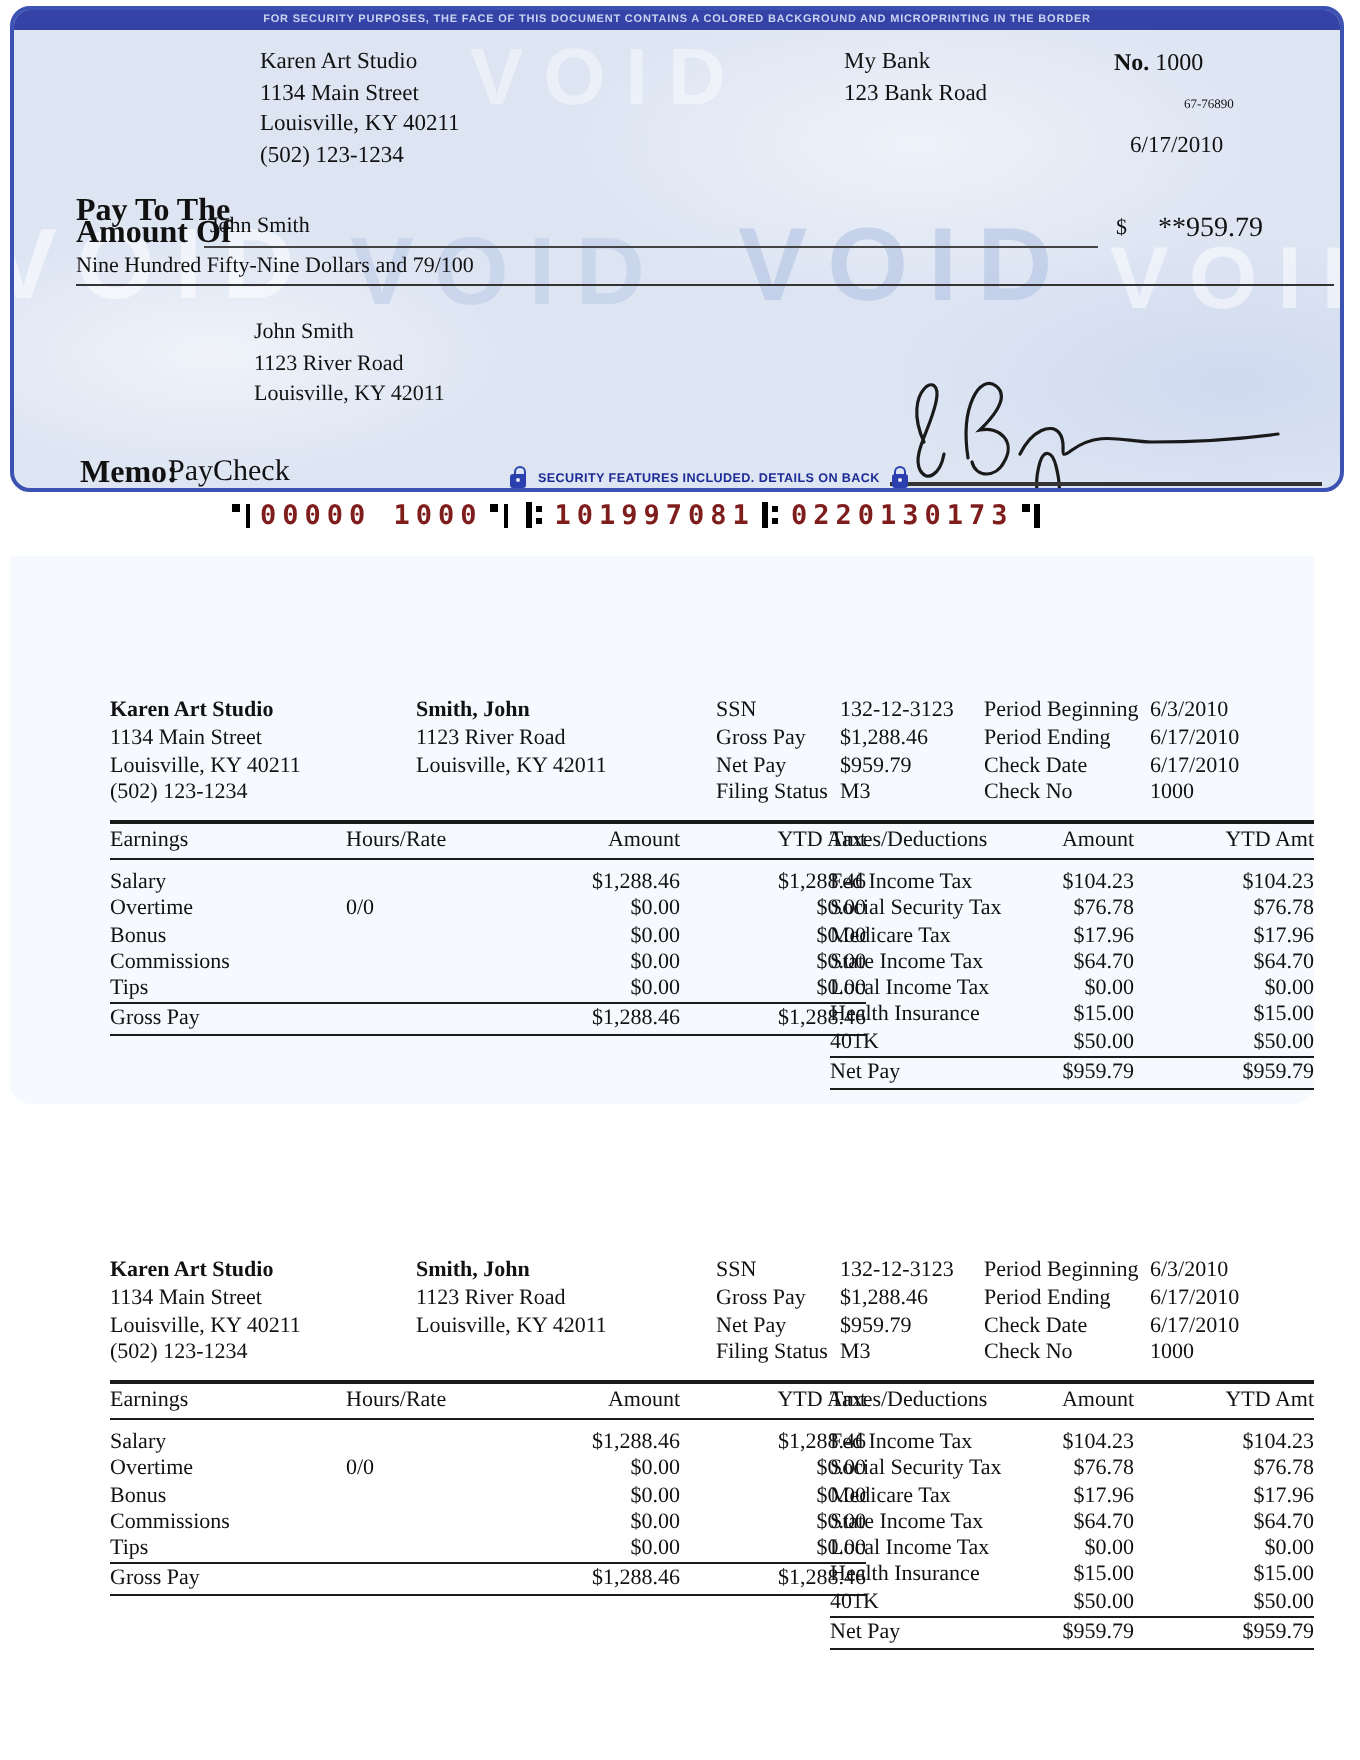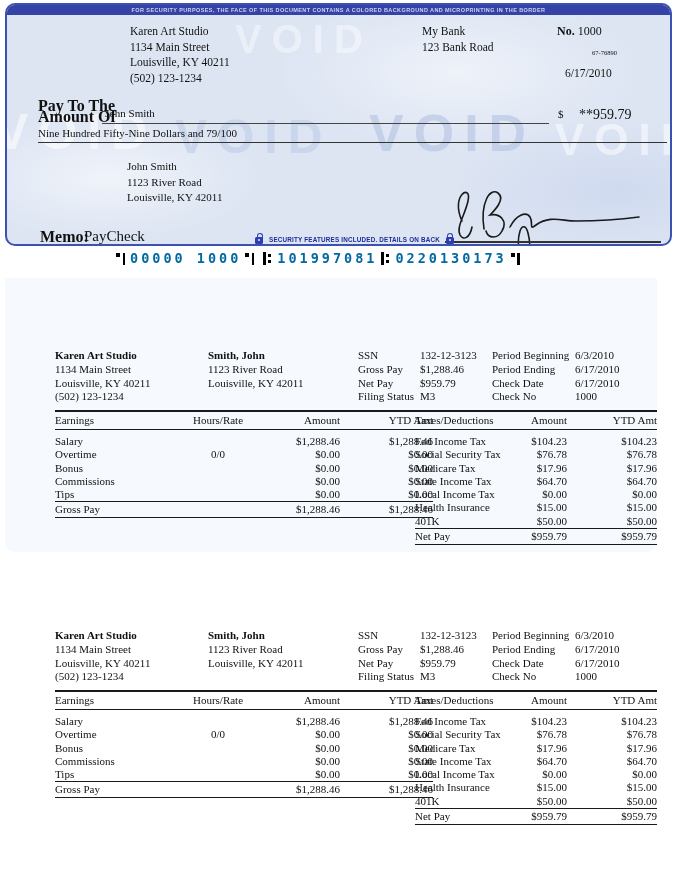--- a/index.html
+++ b/index.html
@@ -54,21 +54,21 @@
   .signature{position:absolute;left:425px;top:170px;width:230px;height:78px}
   .security{position:absolute;left:248px;top:226px;display:flex;align-items:center;gap:6px;height:16px}
   .security .note{
     font:700 6.3px "Liberation Sans",sans-serif;color:#1d2b96;letter-spacing:.2px;white-space:nowrap;
   }
   .lock{position:relative;width:8px;height:7px;background:#2b3fae;border-radius:1.5px;margin-top:3px}
   .lock::before{content:"";position:absolute;top:-4px;left:1.5px;width:4px;height:4px;
     border:1.3px solid #2b3fae;border-bottom:none;border-radius:3px 3px 0 0}
   .lock::after{content:"";position:absolute;top:2px;left:3px;width:2px;height:2px;background:#e7ebfa;border-radius:50%}
   
-  .micr{position:absolute;left:112px;top:250px;display:flex;align-items:flex-end;color:#0369a1}
+  .micr{position:absolute;left:112px;top:250px;display:flex;align-items:center;color:#7f1d1d}
   .mdig{font:700 13.5px "DejaVu Sans Mono",monospace;letter-spacing:3px;white-space:pre}
   .msym{position:relative;display:inline-block;width:10px;height:14px;margin:0 4px}
   .msym.onus::before{content:"";position:absolute;left:0;top:1px;width:4px;height:4px;background:#000}
   .msym.onus::after{content:"";position:absolute;left:6.5px;top:1px;width:2.5px;height:12px;background:#000}
   .msym.transit::before{content:"";position:absolute;left:0;top:0;width:2.5px;height:13px;background:#000}
   .msym.transit::after{content:"";position:absolute;left:5px;top:2px;width:3px;height:3px;background:#000;box-shadow:0 6px 0 #000}
   
   .stub-panel{position:absolute;left:5px;top:278px;width:652px;height:274px;
     background:#f6f9fd;border-radius:0 0 10px 10px}
   .stub{position:absolute;left:0;width:680px;height:275px;font-size:11px}
@@ -87,21 +87,21 @@
   .earnings{left:55px;width:378px}
   .taxes{left:415px;width:242px}
   .thead,.trow,.total{display:grid;white-space:nowrap}
   .earnings .thead,.earnings .trow,.earnings .total{grid-template-columns:118px 90px 77px 93px}
   .taxes .thead,.taxes .trow,.taxes .total{grid-template-columns:100px 52px 90px}
   .thead{border-top:2px solid #1a1a1a;border-bottom:1px solid #1a1a1a;padding:2px 0 2px;line-height:13px}
   .rows{padding-top:5px}
   .trow{line-height:13.3px}
   .total{border-top:1px solid #1a1a1a;border-bottom:1px solid #1a1a1a;line-height:14.5px}
   .c{overflow:visible}
-  .earnings .c1{text-align:center}
+  .earnings .c1{}
   .earnings .c2,.earnings .c3{text-align:right}
   .taxes .c1,.taxes .c2{text-align:right}
 </style>
 </head>
 <body>
 
 <div class="check">
   <div class="banner">FOR SECURITY PURPOSES, THE FACE OF THIS DOCUMENT CONTAINS A COLORED BACKGROUND AND MICROPRINTING IN THE BORDER</div>
 
   <span class="void v1">VOID</span>

